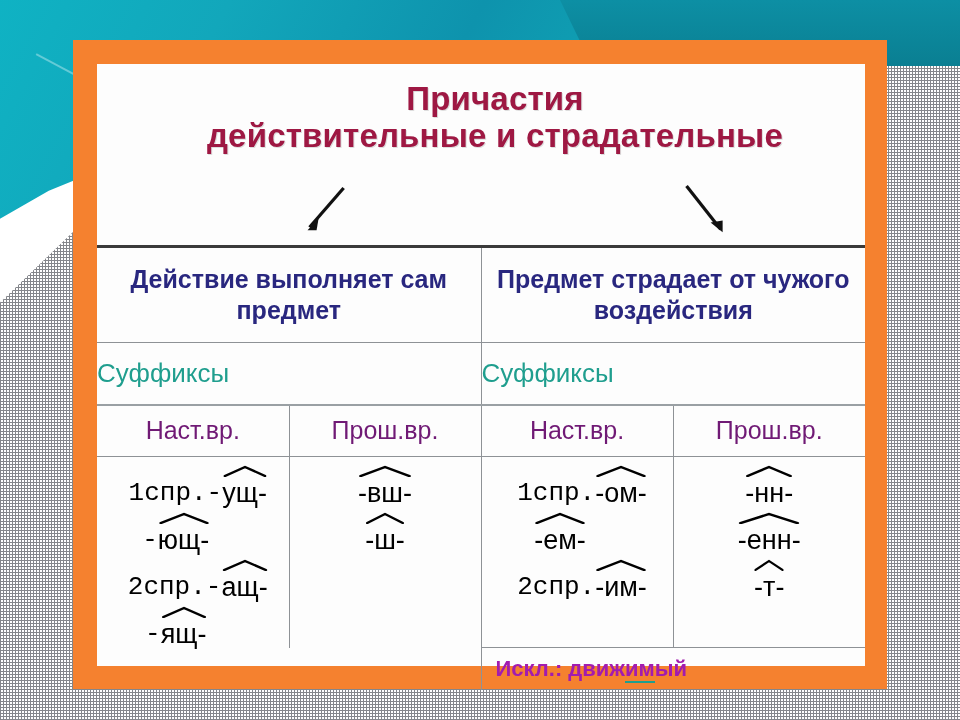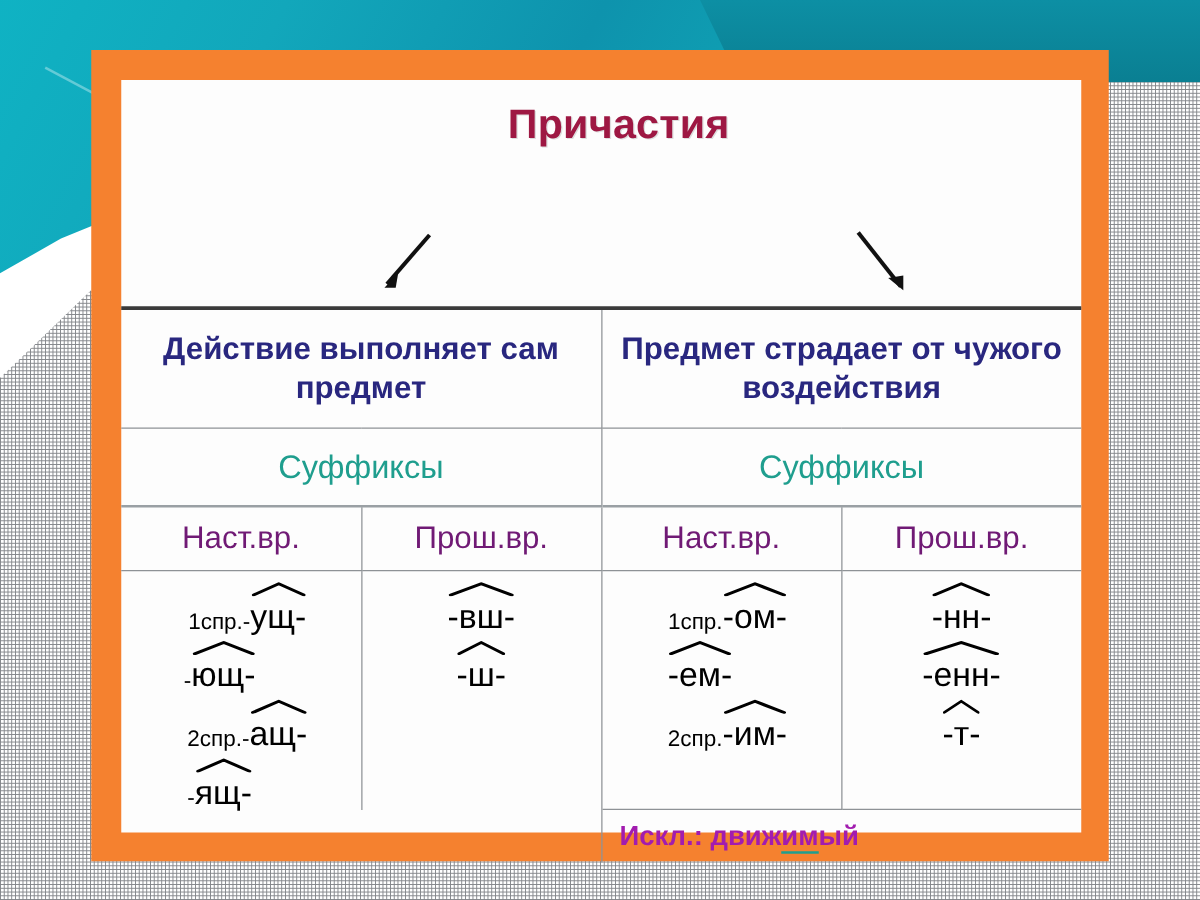--- a/index.html
+++ b/index.html
@@ -125,21 +125,21 @@
     text-align: center;
     color: #29277f;
     font-weight: bold;
     font-size: 25px;
     line-height: 1.22;
     border-top: none;
     border-bottom: 1px solid #8e9296;
   }
   .row-suf td {
     height: 63px;
-    text-align: center;
+    text-align: left;
     color: #1f9e8e;
     font-size: 26px;
     border-bottom: 2px solid #9aa0a4;
   }
   .row-tense td {
     height: 51px;
     text-align: center;
     color: #701a75;
     font-size: 25px;
     border-bottom: 1px solid #8e9296;
@@ -171,22 +171,23 @@
   .suffix-row {
     display: flex;
     align-items: flex-end;
     justify-content: center;
     font-size: 26px;
     color: #000;
     line-height: 1;
     white-space: nowrap;
   }
   .sfx-prefix {
-    font-size: 18px;
+    font-size: 26px;
     padding-bottom: 1px;
+    font-family: Liberation Mono, monospace;
   }
   .sfx-core {
     position: relative;
     display: inline-block;
     padding-top: 15px;
   }
   .sfx-core .caret {
     position: absolute;
     left: 50%;
     top: 0;
@@ -212,20 +213,21 @@
   <div class="bg-white-wedge"></div>
   <div class="bg-teal"></div>
   <div class="bg-teal-dark"></div>
   <div class="bg-thinline"></div>
 
   <div id="frame">
     <div id="card">
 
       <div class="title-band">
         <div class="title-line title-line-1">Причастия</div>
+        <div class="title-line title-line-2">действительные и страдательные</div>
 
         <svg class="arrow-svg" viewBox="0 0 766 184" preserveAspectRatio="none">
           <g stroke="#111111" stroke-width="3.2" fill="none">
             <line x1="246" y1="126" x2="212" y2="166"></line>
             <line x1="588" y1="124" x2="622" y2="168"></line>
           </g>
           <polygon points="210,169 221,157 219,169" fill="#111111"></polygon>
           <polygon points="624,171 612,161 624,159" fill="#111111"></polygon>
         </svg>
       </div>

